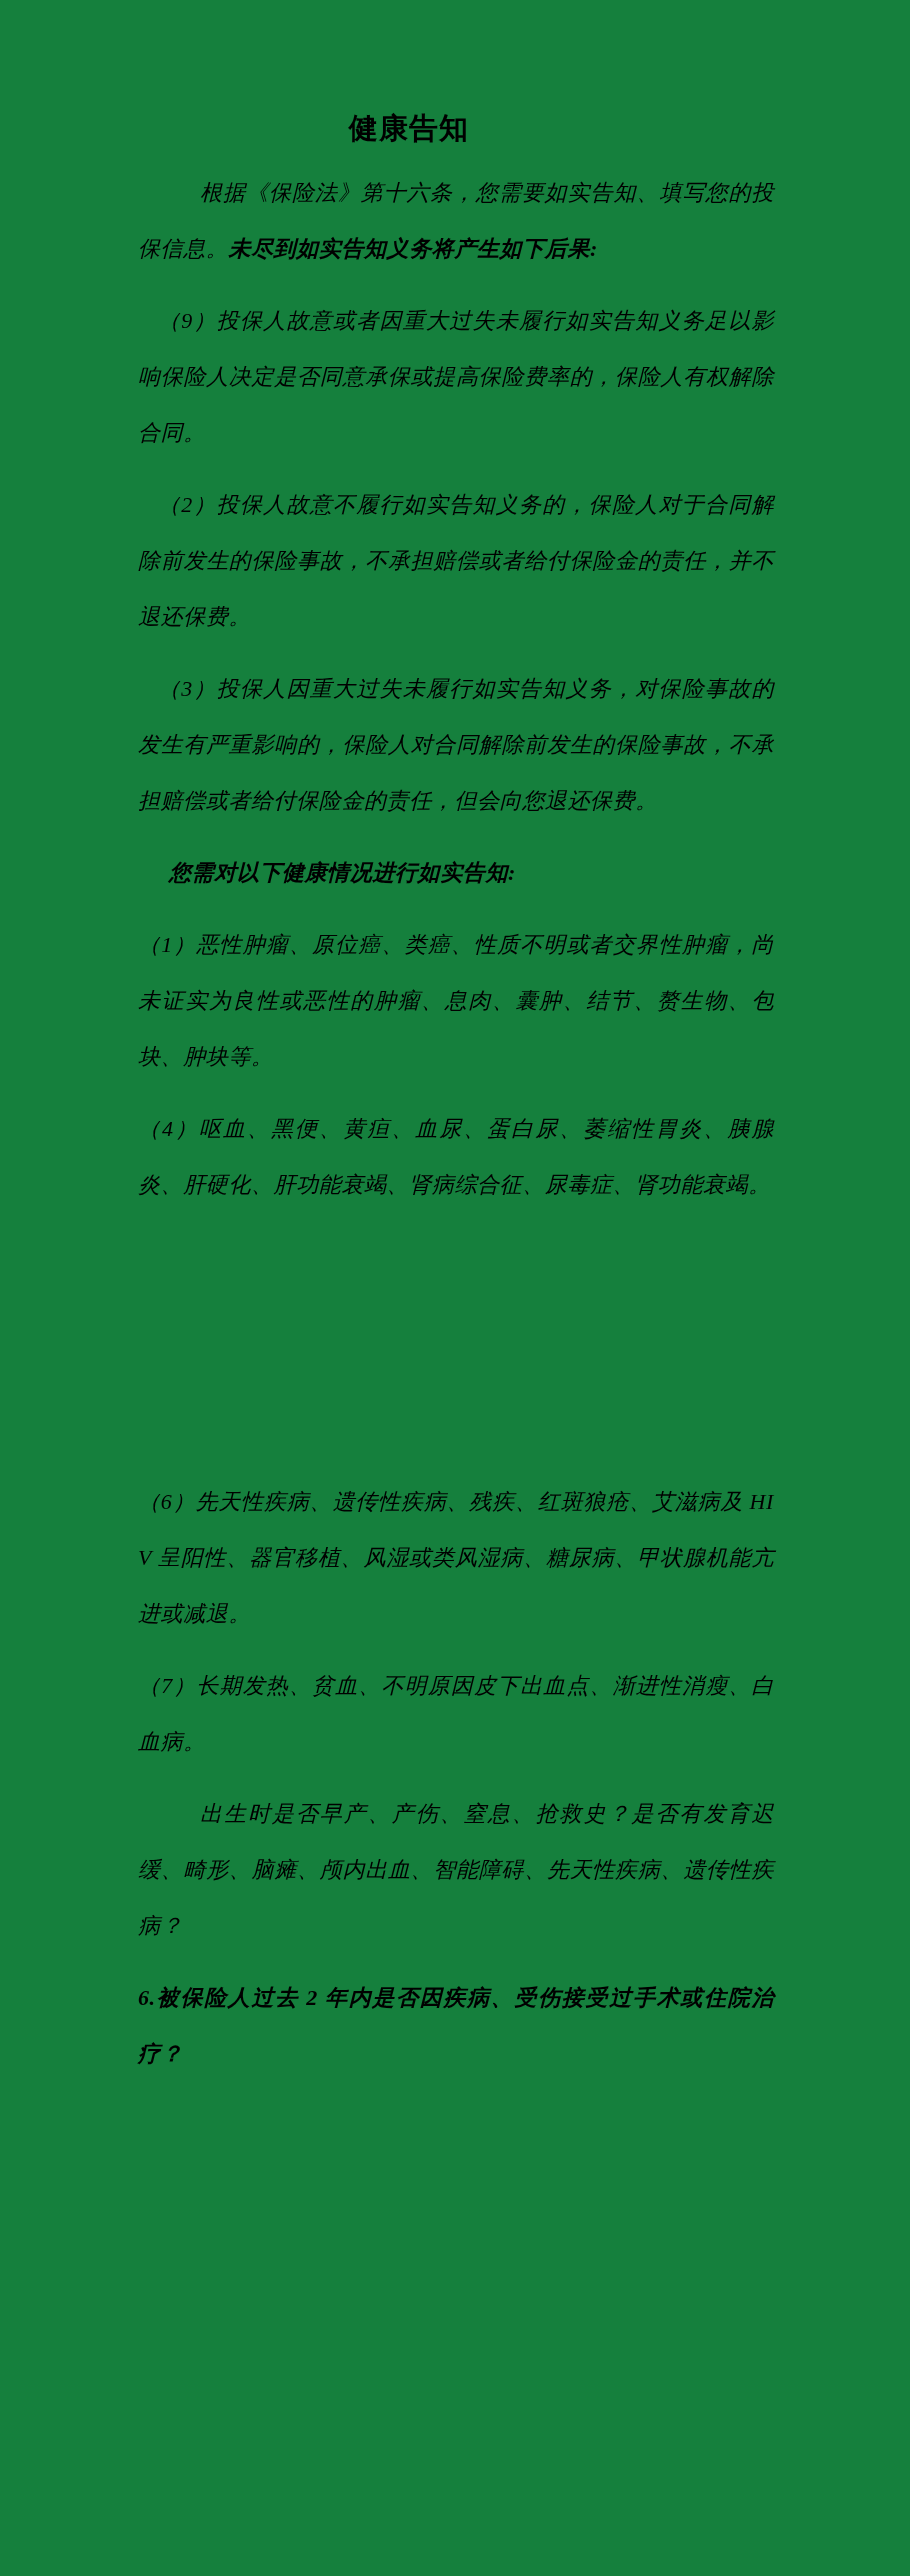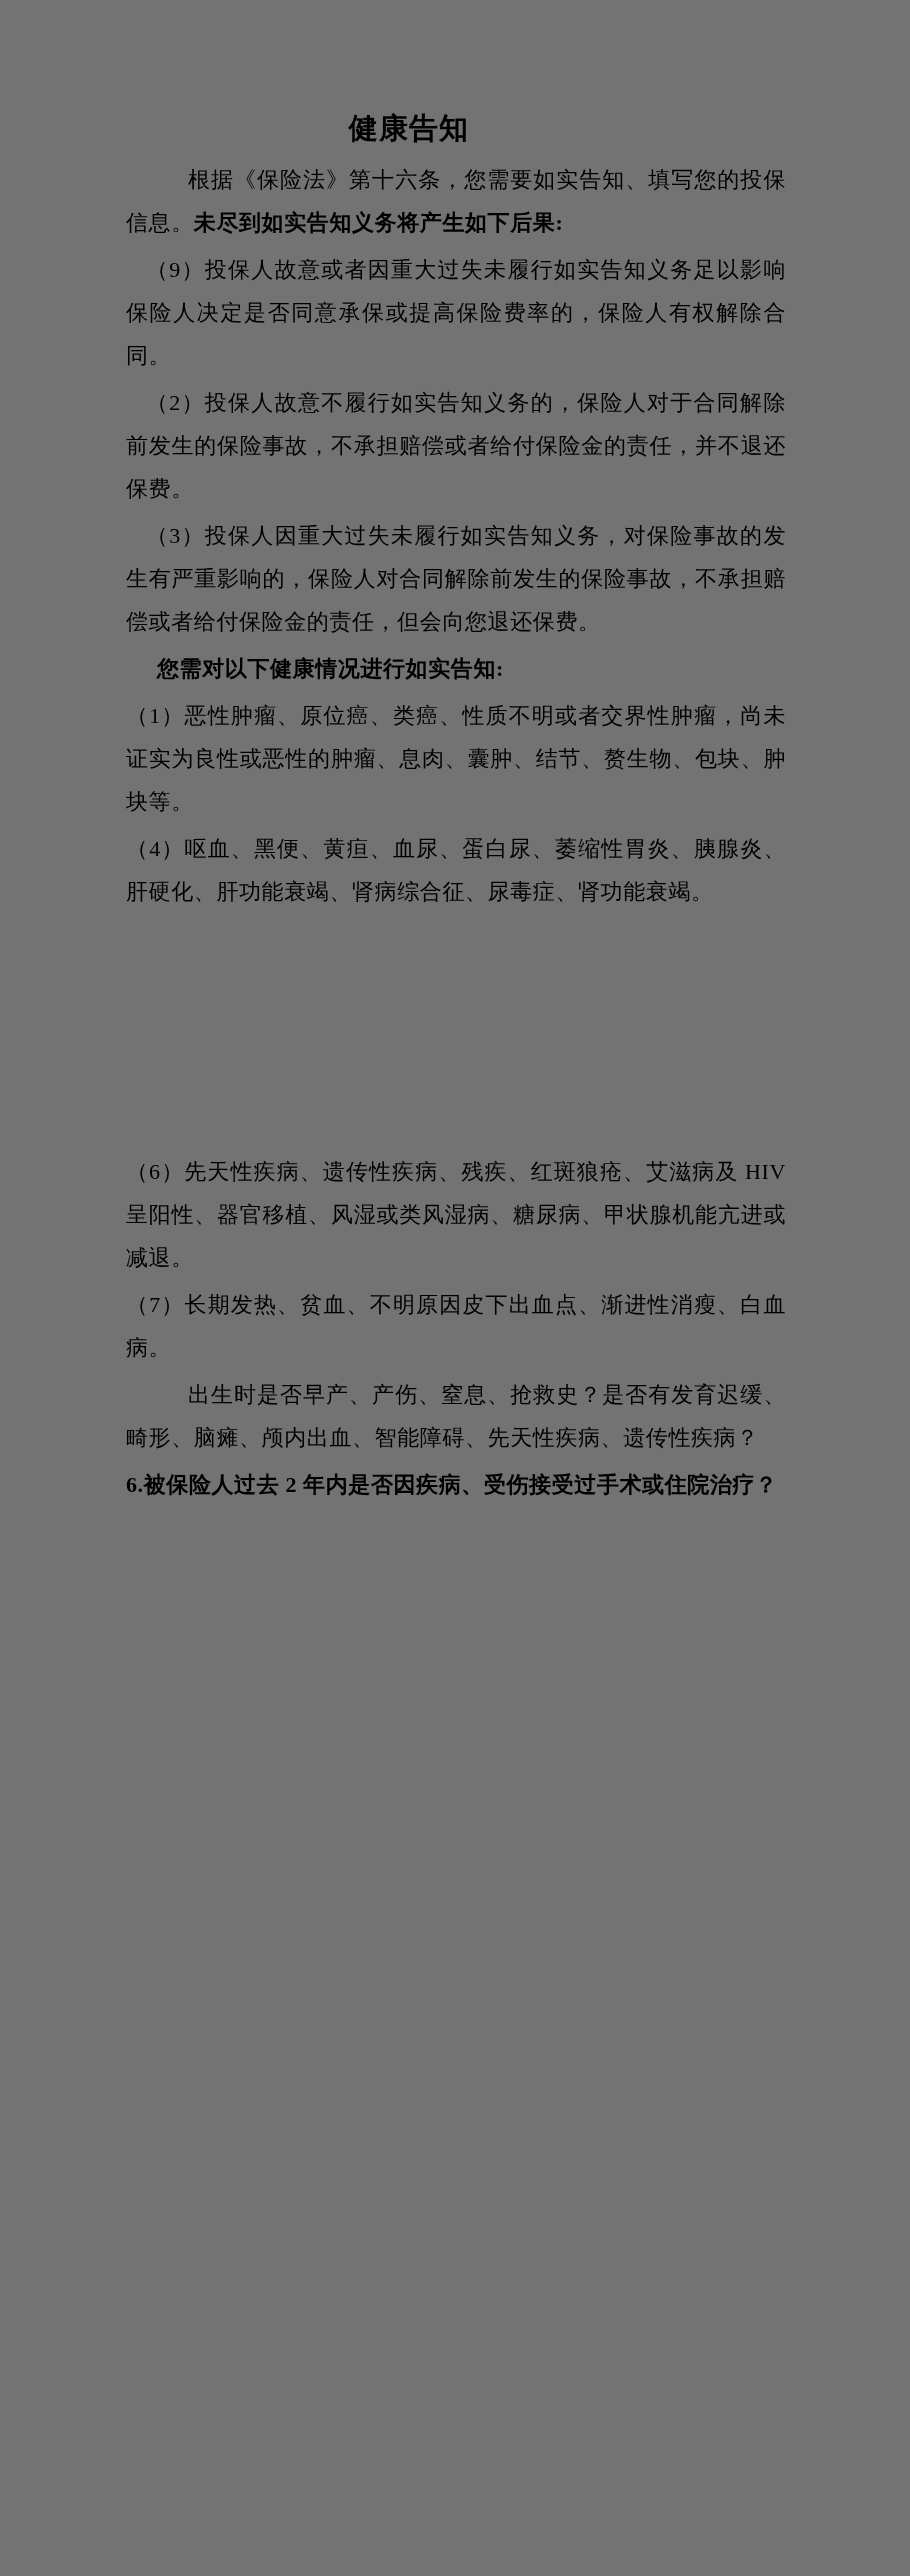--- a/index.html
+++ b/index.html
@@ -10,48 +10,49 @@
   body {
     width: 911px;
     min-height: 2576px;
     overflow: hidden;
     color: #000000;
     font-family: "Liberation Serif", "DejaVu Serif", serif;
   }
   .page {
     width: 911px;
     min-height: 2576px;
-    background: #737373;
+    background: #15803d;
     box-sizing: border-box;
     padding-top: 107px;
   }
   .doc-title {
     width: 668px;
     margin: 0 0 8.8px 122px;
     position: relative;
     left: -47px;
     text-align: center;
     font-size: 29px;
     line-height: 42px;
     font-weight: bold;
     letter-spacing: 1.1px;
   }
   .doc-body {
     width: 668px;
     margin-left: 122px;
   }
   .para {
-    margin: 4px;
+    margin: 16px;
     font-size: 22px;
-    line-height: 43px;
+    line-height: 56px;
     letter-spacing: 0.6px;
     text-align: justify;
     text-justify: inter-ideograph;
     word-break: break-all;
     overflow-wrap: anywhere;
+    font-style: italic;
   }
   .indent-two   { text-indent: 62px; }
   .indent-one   { text-indent: 31px; }
   .indent-small { text-indent: 20px; }
   .bold { font-weight: bold; }
   .page-gap { height: 229px; }
 </style>
 </head>
 <body>
 

